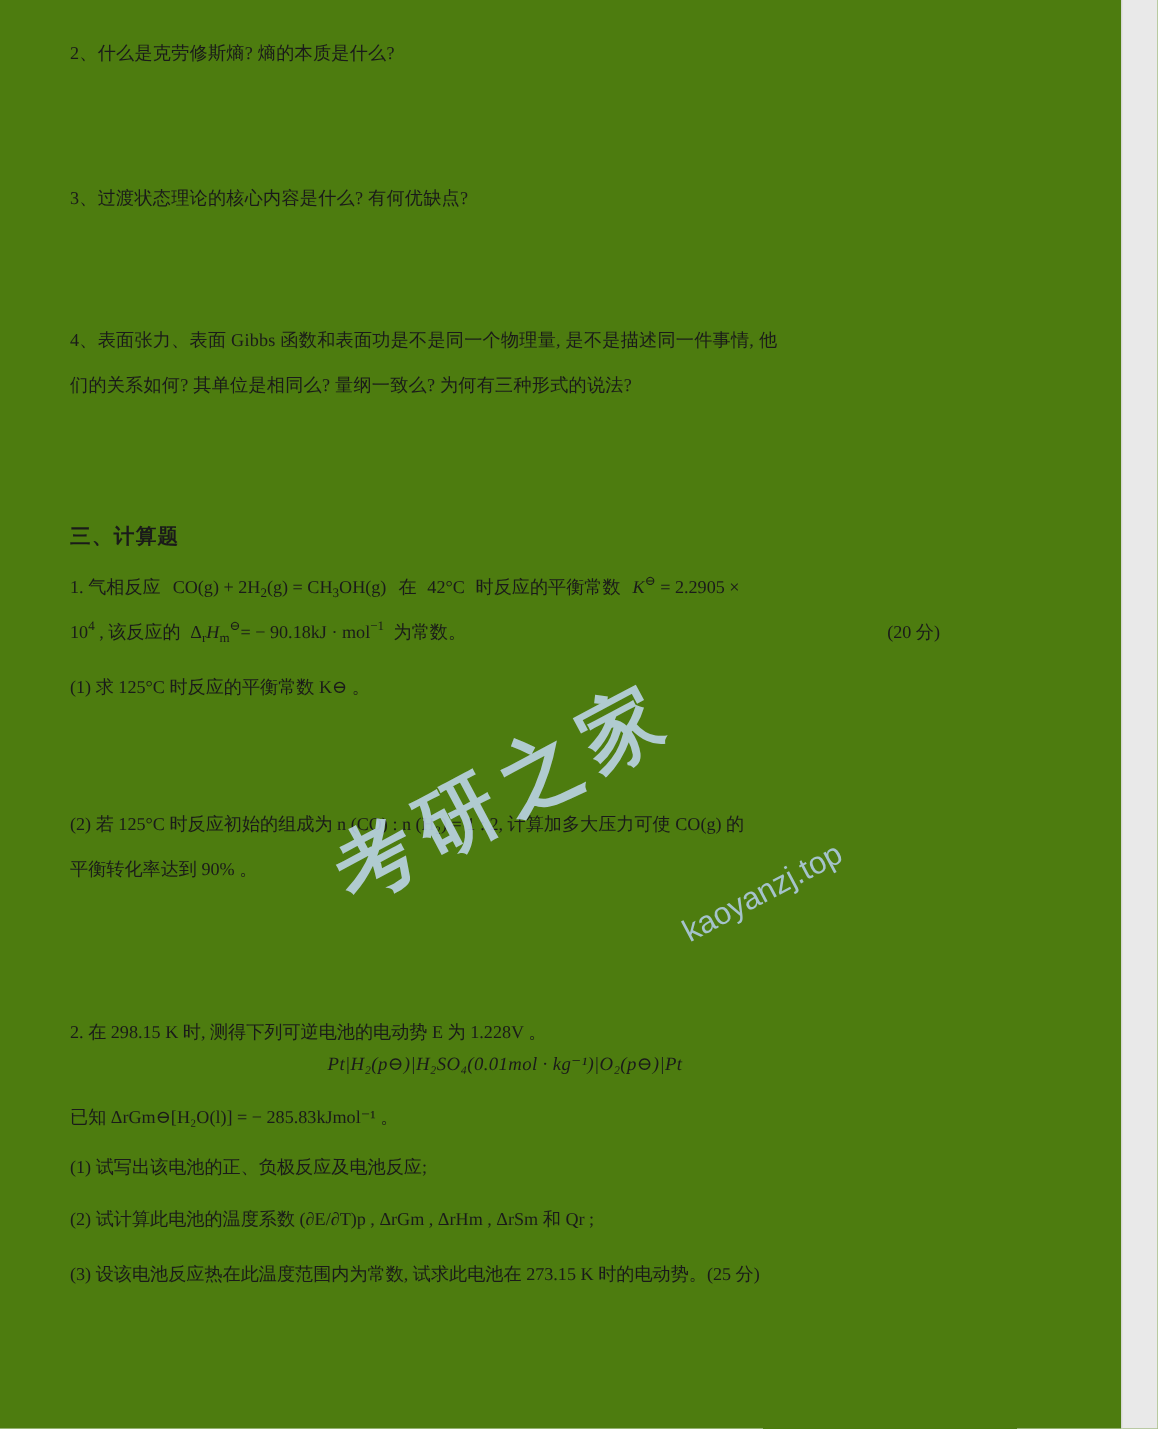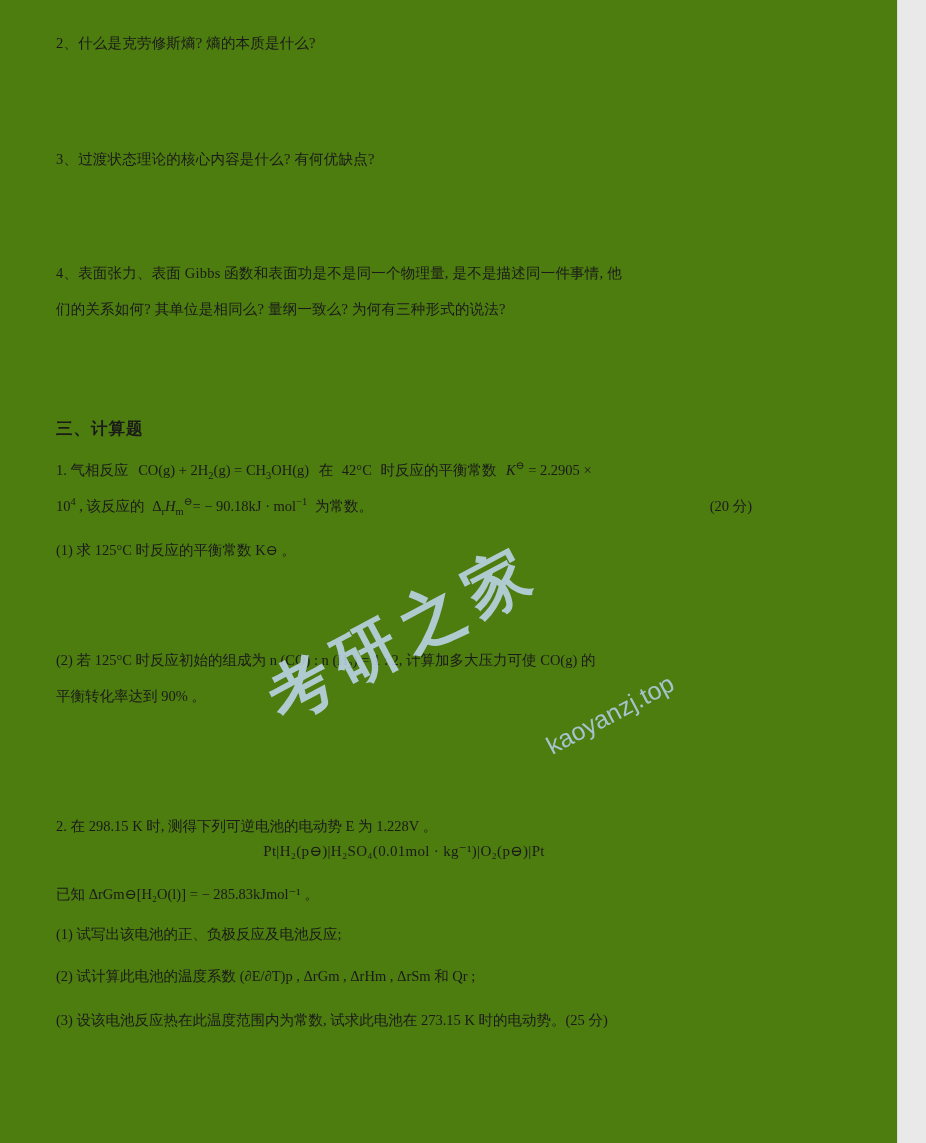--- a/index.html
+++ b/index.html
@@ -139,21 +139,21 @@
       <span>为常数。</span>
     </div>
 
     <div class="blk mathline" style="top:536px;">(1) 求 125°C 时反应的平衡常数 K⊖ 。</div>
 
     <div class="blk mathline" style="top:646px;">(2) 若 125°C 时反应初始的组成为 n (CO) : n (H₂) = 1 : 2, 计算加多大压力可使 CO(g) 的</div>
     <div class="blk mathline" style="top:682px;">平衡转化率达到 90% 。</div>
 
     <div class="blk mathline" style="top:800px;margin-top:12px;">2. 在 298.15 K 时, 测得下列可逆电池的电动势 E 为 1.228V 。</div>
 
-    <div class="blk centerline" style="top:842px;">Pt|H₂(p⊖)|H₂SO₄(0.01mol · kg⁻¹)|O₂(p⊖)|Pt</div>
+    <div class="blk centerline" style="top:842px;font-style:italic;">Pt|H₂(p⊖)|H₂SO₄(0.01mol · kg⁻¹)|O₂(p⊖)|Pt</div>
 
     <div class="blk mathline" style="top:880px;">已知 ΔrGm⊖[H₂O(l)] = − 285.83kJmol⁻¹ 。</div>
 
     <div class="blk mathline" style="top:920px;">(1) 试写出该电池的正、负极反应及电池反应;</div>
 
     <div class="blk mathline" style="top:962px;">(2) 试计算此电池的温度系数 (∂E/∂T)p , ΔrGm , ΔrHm , ΔrSm 和 Qr ;</div>
 
     <div class="blk mathline" style="top:1006px;">(3) 设该电池反应热在此温度范围内为常数, 试求此电池在 273.15 K 时的电动势。(25 分)</div>
 
   </div>

